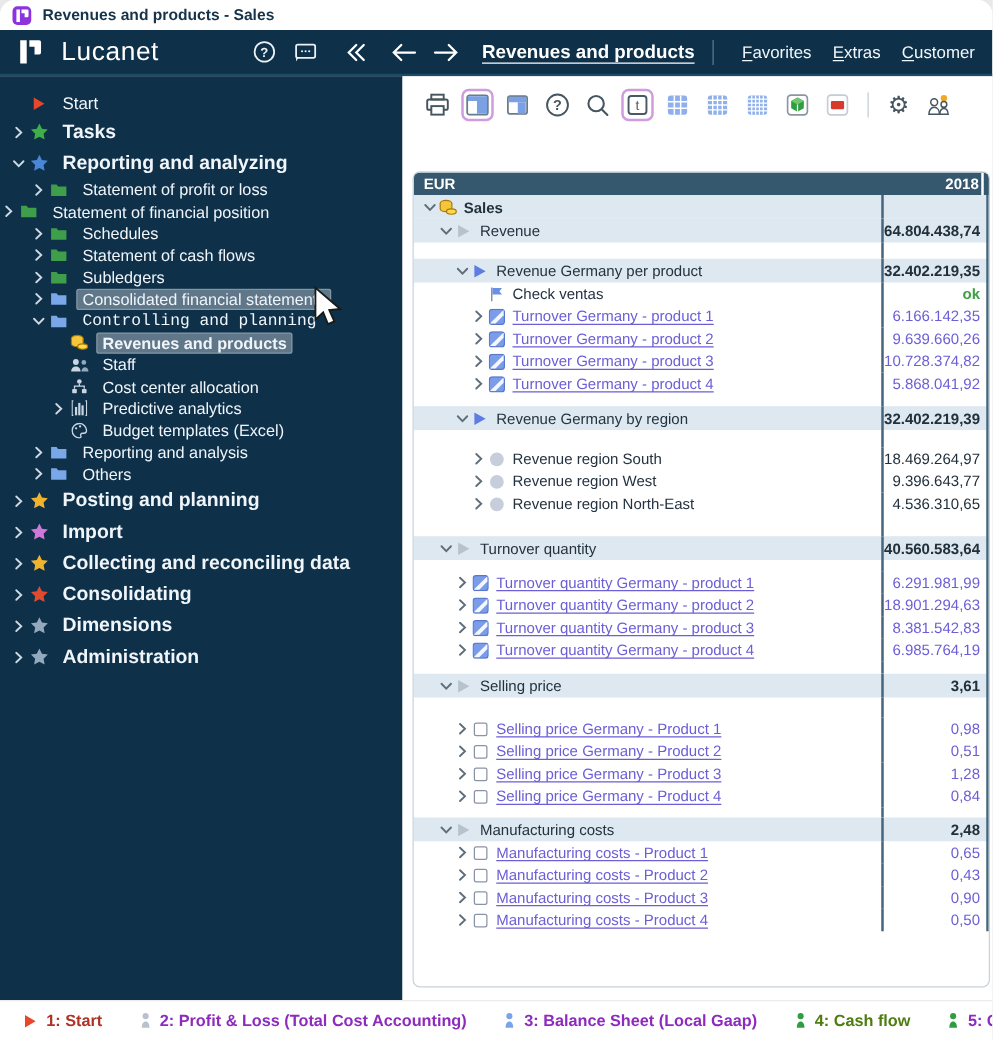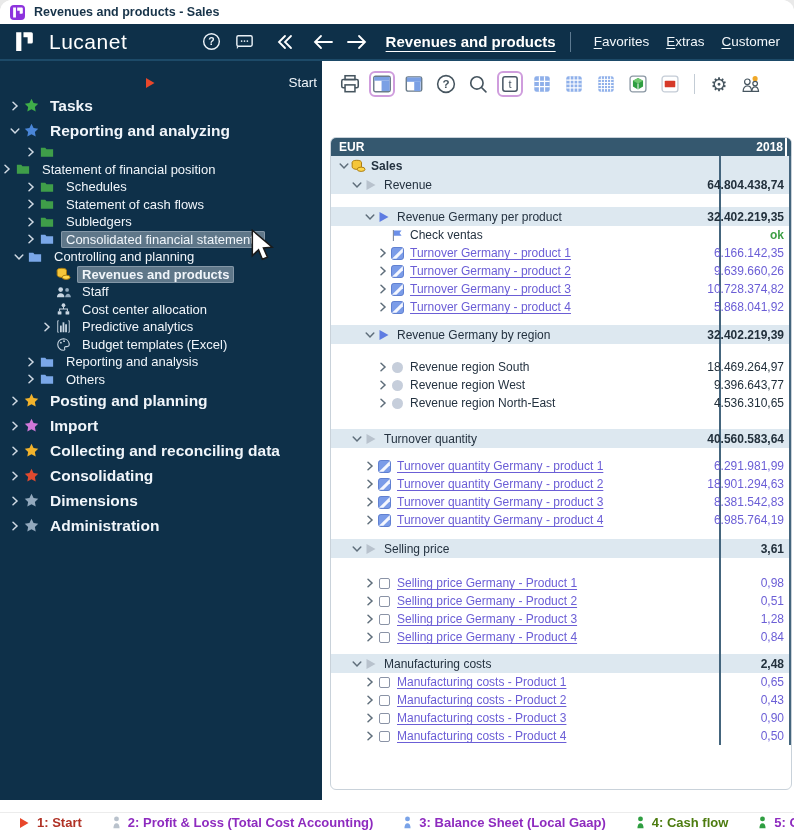--- a/index.html
+++ b/index.html
@@ -48,36 +48,36 @@
   
   .panel { position:absolute; left:8px; right:2px; top:52px; bottom:10px; border:1px solid #c9d2da; border-radius:6px; background:#fff; overflow:hidden;margin-top:24px; }
   .thead { position:relative; display:flex; height:18px; background:#35586f; }
   .thead .hname { flex:1; color:#fff; font-size:12px; font-weight:700; padding:2px 0 0 8px; }
   .thead .hval { width:86px; color:#fff; font-size:12px; font-weight:700; text-align:right; padding:2px 8px 0 0; }
   .thead::after { content:""; position:absolute; right:0; top:0; bottom:0; width:4px; background:#35586f; border-left:2px solid #fff; }
   .tbody { position:relative; }
   .tbody::after { content:""; position:absolute; right:0; top:0; height:100%; width:2px; background:#44657d; }
   .trow { display:flex; align-items:stretch; }
   .trow .cname { flex:1; display:flex; align-items:center; font-size:12px; color:#243240; overflow:hidden; white-space:nowrap; }
-  .trow .cval { width:72px; border-left:2px solid #44657d; text-align:right; font-size:12px; color:#22303c; display:flex; align-items:center; justify-content:flex-end; padding-right:7px; }
+  .trow .cval { width:86px; border-left:2px solid #44657d; text-align:right; font-size:12px; color:#22303c; display:flex; align-items:center; justify-content:flex-end; padding-right:7px; }
   .trow.group { height:19px; }
   .trow.group .cname, .trow.group .cval { background:#dde8f0; }
   .trow.item { height:18px; }
   .trow .chev { width:13px; display:flex; justify-content:center; flex:0 0 auto; }
   .trow .ticon { width:16px; display:flex; justify-content:center; margin-right:5px; flex:0 0 auto; }
   .trow .tlabel.link { color:#6b5ed6; text-decoration:underline; text-underline-offset:2px; cursor:pointer; }
   .trow .cval.link { color:#6b5ed6; }
   .trow .cval.ok { color:#3fa046; font-weight:700; }
   .trow.group .cval { font-weight:600; }
   .trow.bold .tlabel { font-weight:700; }
   .dot { width:11px; height:11px; border-radius:50%; background:#c6cedb; }
   .boxicon { width:11px; height:11px; border:1.6px solid #8a93a6; border-radius:2px; background:#fff; }
 
   
-  .bottombar { position:absolute; left:0; right:0; bottom:0; height:20px; background:#fff; display:flex; align-items:center; padding-left:18px; gap:30px; overflow:hidden; white-space:nowrap; border-top:1px solid #ececec; }
+  .bottombar { position:absolute; left:0; right:0; bottom:0; height:32px; background:#fff; display:flex; align-items:center; padding-left:18px; gap:30px; overflow:hidden; white-space:nowrap; border-top:1px solid #ececec; }
   .btab { display:flex; align-items:center; gap:7px; font-size:13px; font-weight:700; cursor:pointer; flex:0 0 auto; }
 
   .cursor { position:absolute; left:249px; top:229px; width:28px; z-index:50; pointer-events:none; }
 </style>
 </head>
 <body>
 
 <div class="window">
 
   <div class="titlebar">
@@ -134,21 +134,21 @@
     <span class="menu-sep"></span>
     <span id="appbar-menu" style="display:flex;">
         <span class="menu-item"><u>F</u>avorites</span>
         <span class="menu-item"><u>E</u>xtras</span>
         <span class="menu-item"><u>C</u>ustomer</span>
       </span>
   </div>
 
   <div class="main">
     <div class="sidebar" id="sidebar-tree">
-        <div class="srow start" style="padding-left: 8px; justify-content: space-between;">
+        <div class="srow start" style="padding-left: 8px;">
           <span class="chev"></span>
           <span class="sicon">
             <svg viewBox="0 0 12 12" width="12" height="12">
               <path d="M2 1l8.5 5L2 11z" fill="#e8472b"></path>
             </svg>
           </span>
           <span class="slabel">Start</span>
         </div>
         <div class="srow cat" style="padding-left: 8px;">
           <span class="chev">
@@ -180,20 +180,21 @@
           <span class="chev">
             <svg viewBox="0 0 10 10" width="10" height="10">
               <path d="M3 1.2l4 3.8-4 3.8" fill="none" stroke="#cfd9e3" stroke-width="1.5" stroke-linecap="round"></path>
             </svg>
           </span>
           <span class="sicon">
             <svg viewBox="0 0 16 13" width="14" height="12">
               <path d="M1 1.5h5l1.4 1.8H15V12H1z" fill="#3f9e49"></path>
             </svg>
           </span>
+          <span class="slabel">Statement of profit or loss</span>
         </div>
         <div class="srow sub" style="">
           <span class="chev">
             <svg viewBox="0 0 10 10" width="10" height="10">
               <path d="M3 1.2l4 3.8-4 3.8" fill="none" stroke="#cfd9e3" stroke-width="1.5" stroke-linecap="round"></path>
             </svg>
           </span>
           <span class="sicon">
             <svg viewBox="0 0 16 13" width="14" height="12">
               <path d="M1 1.5h5l1.4 1.8H15V12H1z" fill="#3f9e49"></path>
@@ -246,21 +247,21 @@
               <path d="M3 1.2l4 3.8-4 3.8" fill="none" stroke="#cfd9e3" stroke-width="1.5" stroke-linecap="round"></path>
             </svg>
           </span>
           <span class="sicon">
             <svg viewBox="0 0 16 13" width="14" height="12">
               <path d="M1 1.5h5l1.4 1.8H15V12H1z" fill="#7aa7e8"></path>
             </svg>
           </span>
           <span class="slabel">Consolidated financial statements</span>
         </div>
-        <div class="srow sub" style="padding-left: 12px;">
+        <div class="srow sub" style="padding-left: 24px; font-family: Liberation Mono, monospace;">
           <span class="chev">
             <svg viewBox="0 0 10 10" width="10" height="10">
               <path d="M1.2 3l3.8 4 3.8-4" fill="none" stroke="#cfd9e3" stroke-width="1.5" stroke-linecap="round"></path>
             </svg>
           </span>
           <span class="sicon">
             <svg viewBox="0 0 16 13" width="14" height="12">
               <path d="M1 1.5h5l1.4 1.8H15V12H1z" fill="#7aa7e8"></path>
             </svg>
           </span>

